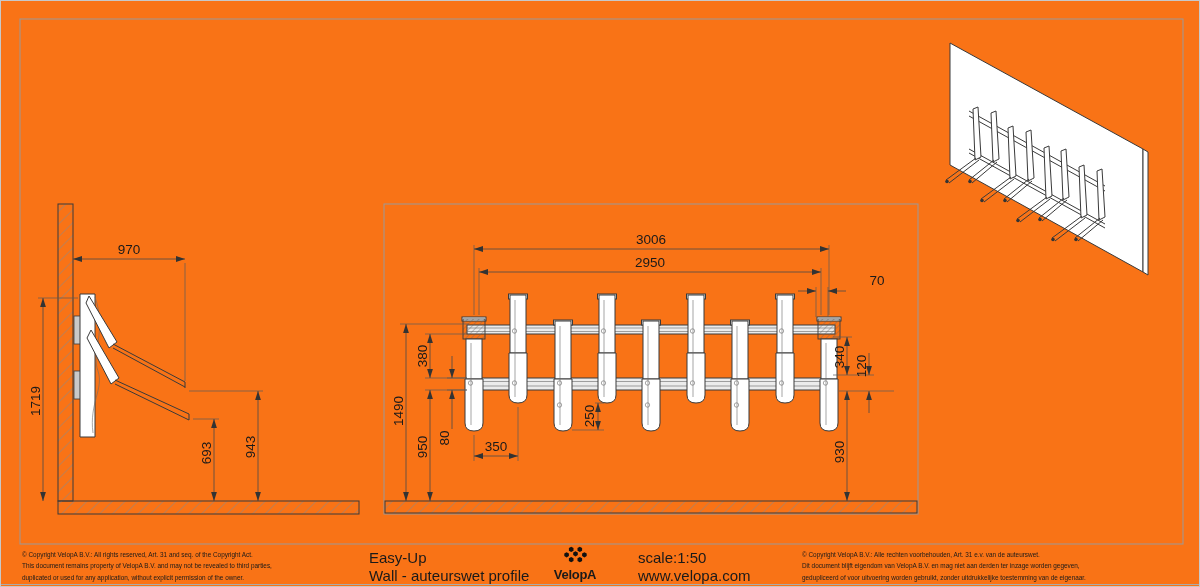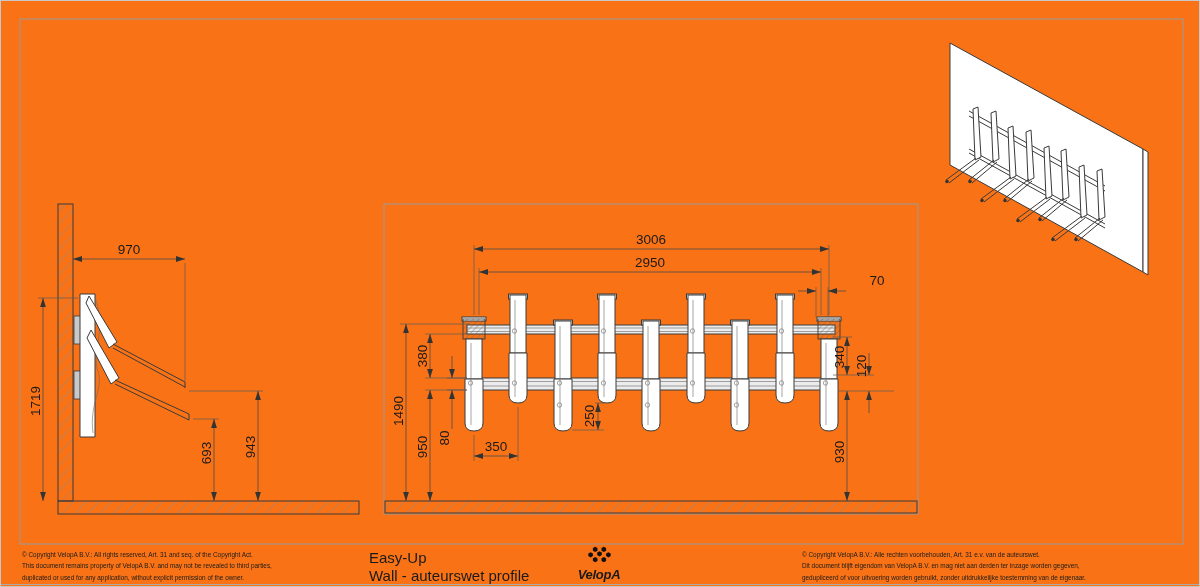--- a/index.html
+++ b/index.html
@@ -263,35 +263,39 @@
   <div>©  Copyright VelopA B.V.: All rights reserved, Art. 31 and seq. of the Copyright Act.</div>
   <div>This document remains property of VelopA B.V. and may not be revealed to third parties,</div>
   <div>duplicated or used for any application, without explicit permission of the owner.</div>
 </div>
 
 <div class="tb tb-center" style="left:368px;top:548px;width:200px;">
   <div>Easy-Up</div>
   <div>Wall - auteurswet profile system</div>
 </div>
 
-<div class="tb tb-brand" style="left:571px;top:545px;width:54px;font-style:italic;">
+<div class="tb tb-brand" style="left:547px;top:545px;width:54px;">
   <svg width="27" height="20" viewBox="0 0 27 20" style="position:static;display:block;margin:0 auto;">
     <g fill="#111">
       <polygon points="13.5,5.2 15.8,6.5 15.8,9.1 13.5,10.4 11.2,9.1 11.2,6.5"></polygon>
       <polygon points="9.2,0.8 11.5,2.1 11.5,4.7 9.2,6 6.9,4.7 6.9,2.1"></polygon>
       <polygon points="17.8,0.8 20.1,2.1 20.1,4.7 17.8,6 15.5,4.7 15.5,2.1"></polygon>
       <polygon points="4.6,6.2 6.9,7.5 6.9,10.1 4.6,11.4 2.3,10.1 2.3,7.5"></polygon>
       <polygon points="22.4,6.2 24.7,7.5 24.7,10.1 22.4,11.4 20.1,10.1 20.1,7.5"></polygon>
       <polygon points="9.2,11 11.5,12.3 11.5,14.9 9.2,16.2 6.9,14.9 6.9,12.3"></polygon>
       <polygon points="17.8,11 20.1,12.3 20.1,14.9 17.8,16.2 15.5,14.9 15.5,12.3"></polygon>
     </g>
   </svg>
   <div class="brand-name">VelopA</div>
 </div>
 
+<div class="tb tb-center" style="left:637px;top:548px;width:148px;">
+  <div>scale:1:50</div>
+  <div>www.velopa.com</div>
+</div>
 
 <div class="tb tb-small" style="left:801px;top:548px;width:390px;">
   <div>©  Copyright VelopA B.V.: Alle rechten voorbehouden, Art. 31 e.v. van de auteurswet.</div>
   <div>Dit document blijft eigendom van VelopA B.V. en mag niet aan derden ter inzage worden gegeven,</div>
   <div>gedupliceerd of voor uitvoering worden gebruikt, zonder uitdrukkelijke toestemming van de eigenaar.</div>
 </div>
 
 <div class="bottom-rule"></div>
 
 </div>

